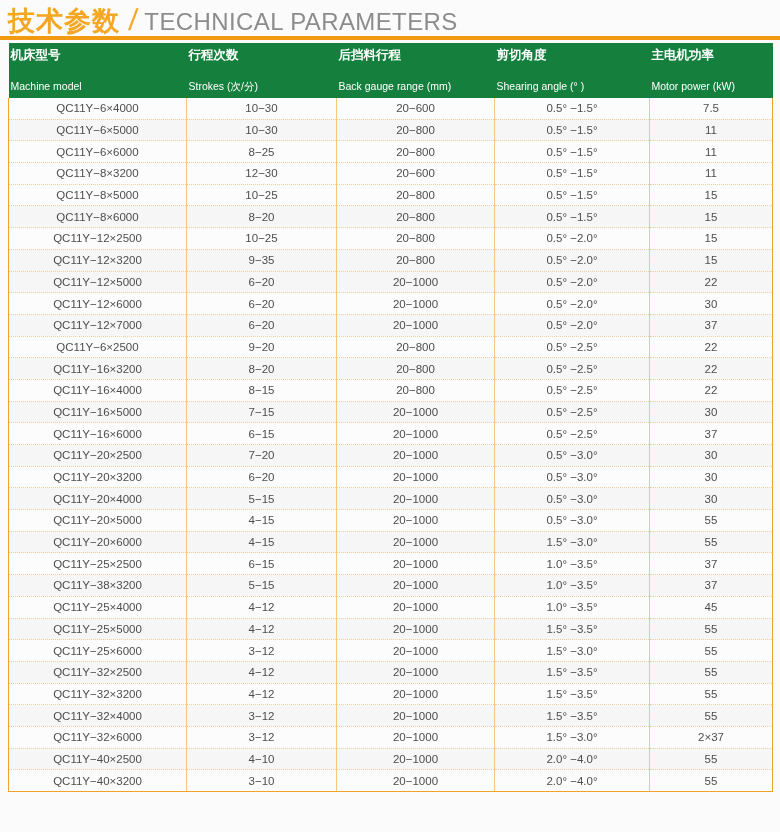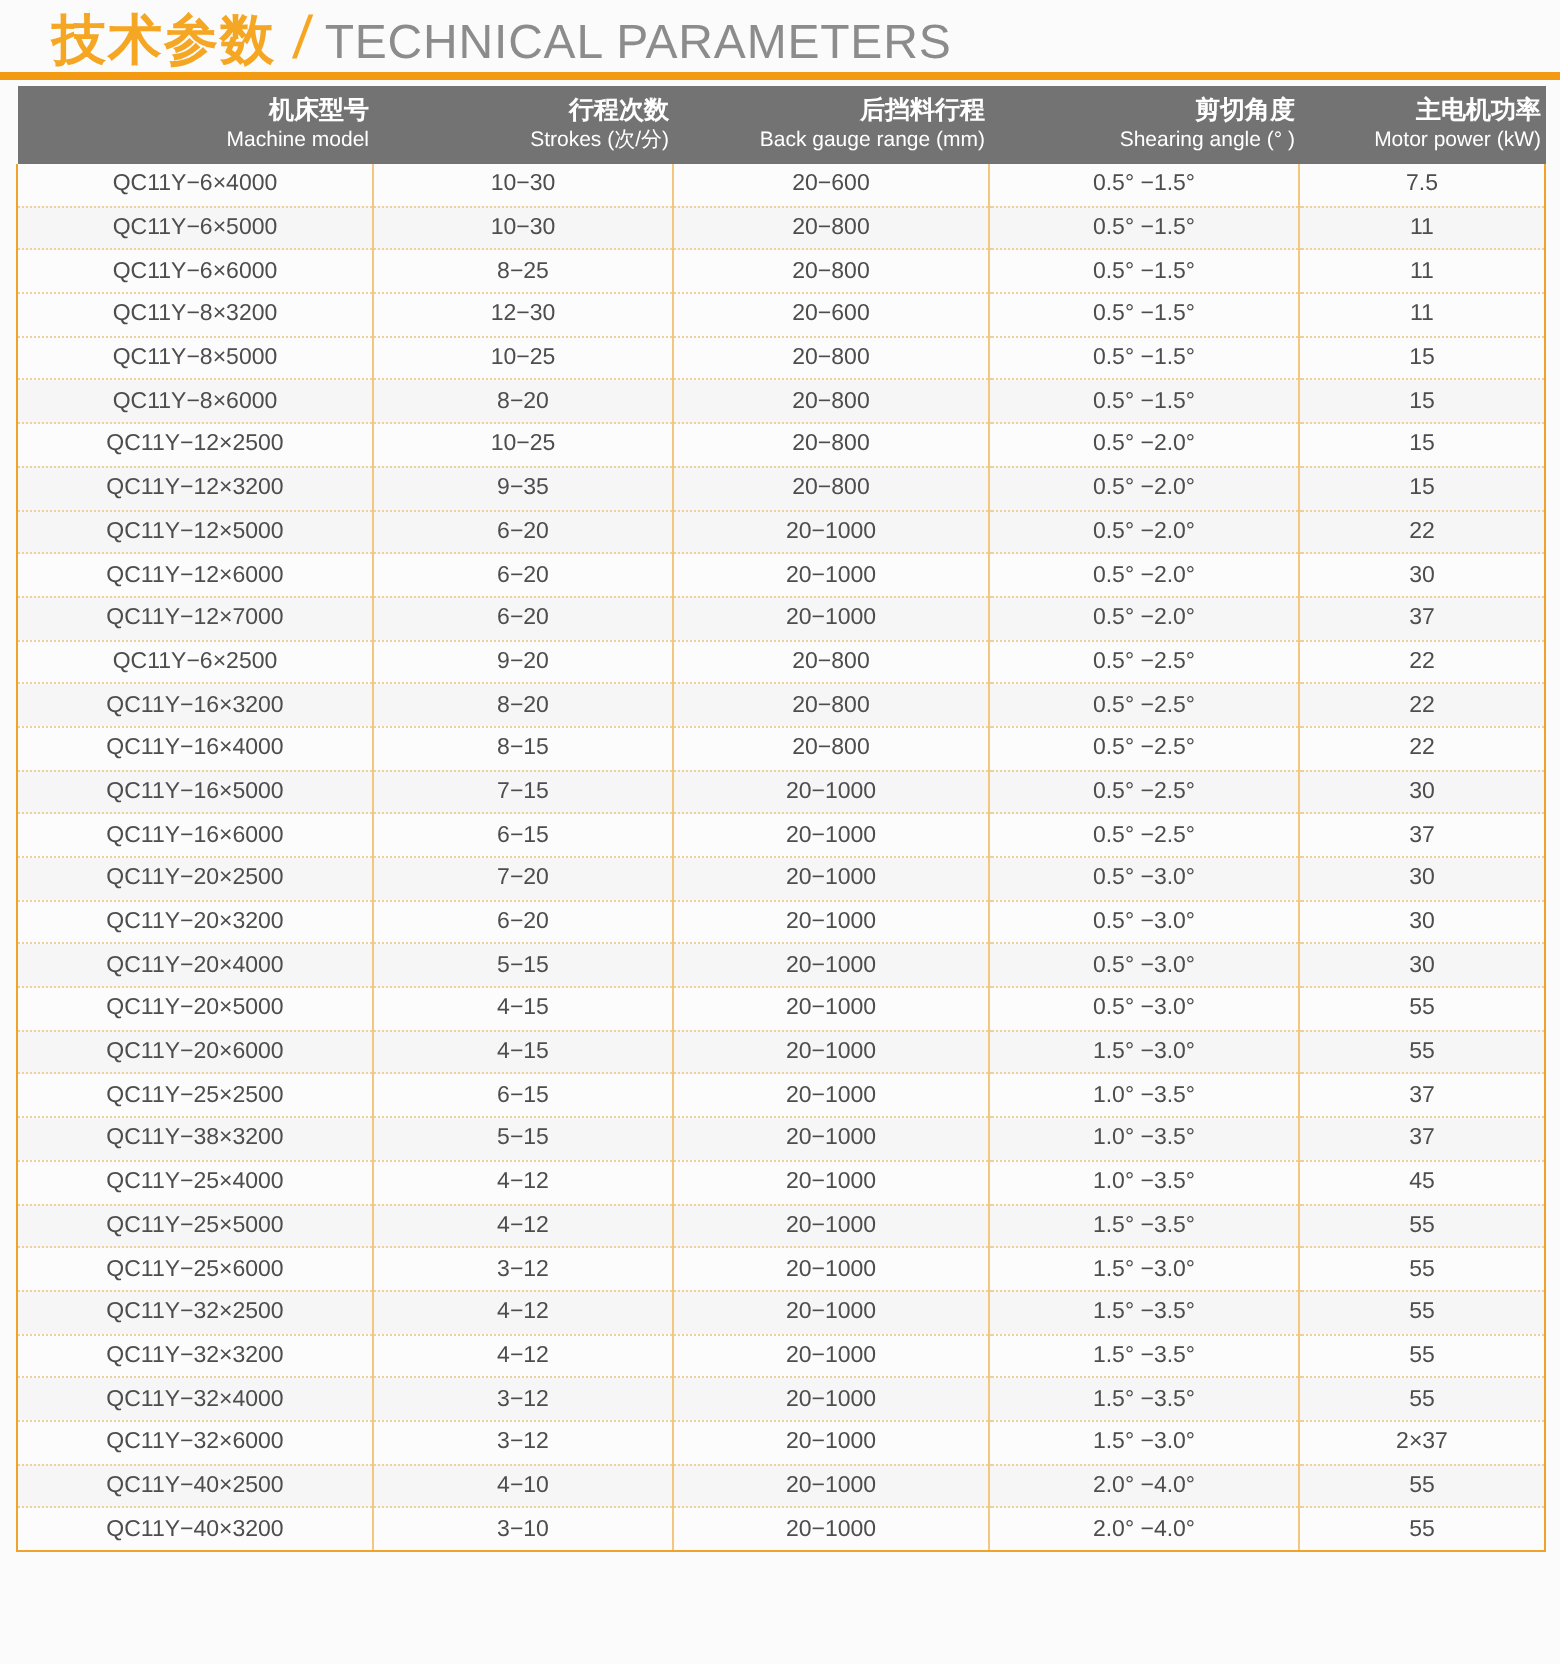--- a/index.html
+++ b/index.html
@@ -10,21 +10,21 @@
     width: 780px;
     height: 832px;
     background: #fbfbfb;
     font-family: "Liberation Sans", "DejaVu Sans", sans-serif;
     overflow: hidden;
     position: relative;
   }
 
   
   .title-block {
-    padding: 4px 0 0 26px;
+    padding: 4px 0 0 8px;
     height: 36px;
     box-sizing: border-box;
     display: flex;
     align-items: baseline;
     gap: 0;
   }
   .title-cn {
     font-size: 27px;
     font-weight: bold;
     color: #f5a623;
@@ -60,41 +60,41 @@
     padding: 0 8px;
     box-sizing: border-box;
     width: 780px;
   }
   table.spec {
     border-collapse: collapse;
     width: 764px;
     table-layout: fixed;
   }
   table.spec thead th {
-    background: #737373;
+    background: #15803d;
     color: #ffffff;
     font-weight: normal;
     padding: 4px 2px 5px 2px;
-    text-align: right;
+    text-align: left;
     vertical-align: middle;
     border: none;
   }
   .th-cn {
     display: block;
     font-size: 12.5px;
     font-weight: bold;
     line-height: 16px;
     font-family: "DejaVu Sans", "Liberation Sans", sans-serif;
   }
   .th-en {
     display: block;
     font-size: 10.5px;
     font-weight: normal;
     line-height: 14px;
-    margin-top: 0px;
+    margin-top: 16px;
   }
   table.spec tbody td {
     height: 20.7px;
     font-size: 11.5px;
     color: #4d4d4d;
     text-align: center;
     vertical-align: middle;
     padding: 0;
     border-bottom: 1px dotted #f0cf9a;
     border-right: 1px solid #f3c77e;

